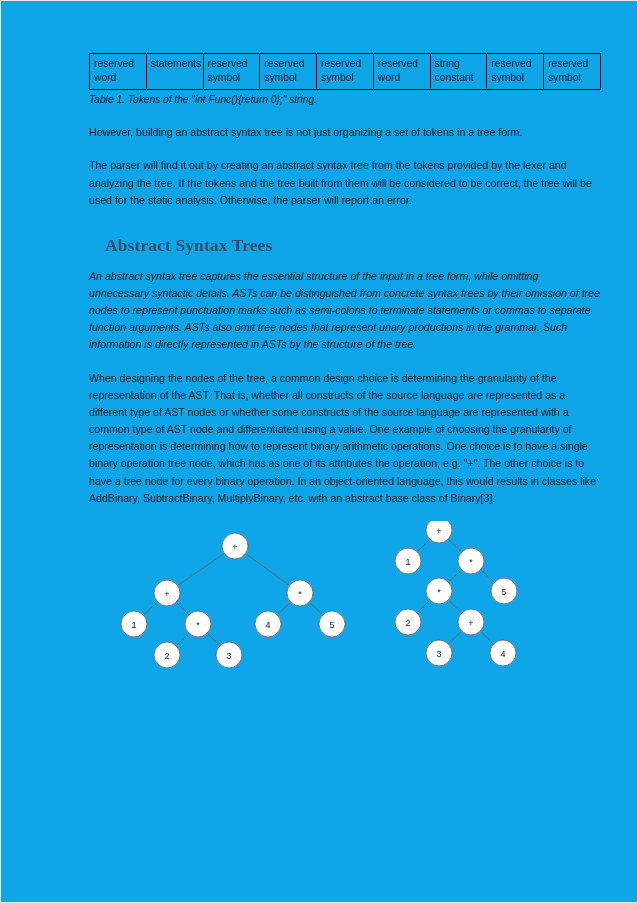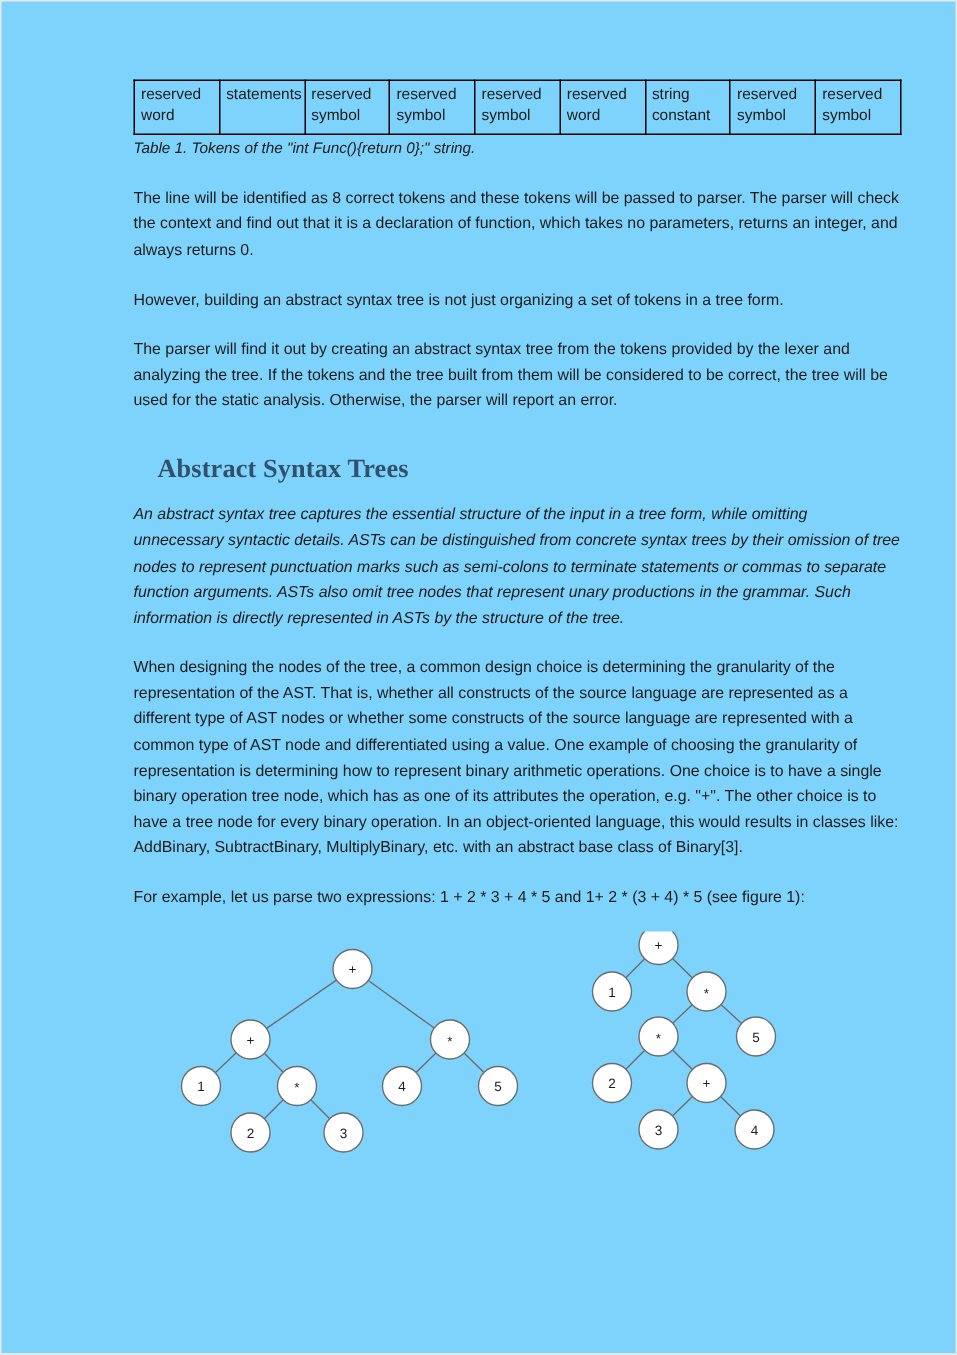--- a/index.html
+++ b/index.html
@@ -7,21 +7,21 @@
     padding: 0;
     background: #ffffff;
   }
   body {
     font-family: "Liberation Sans", sans-serif;
   }
   .page {
     position: relative;
     width: 638px;
     height: 903px;
-    background: #7dd3fc;
+    background: #0ea5e9;
     box-sizing: border-box;
     border: 1px solid #e8e8e8;
     overflow: hidden;
   }
   .content {
     position: absolute;
     left: 88px;
     top: 52px;
     width: 512px;
   }
@@ -110,29 +110,27 @@
           <td>reserved word</td>
           <td>string constant</td>
           <td>reserved symbol</td>
           <td>reserved symbol</td>
         </tr>
       </tbody>
     </table>
 
     <p class="cap">Table 1. Tokens of the "int Func(){return 0};" string.</p>
 
-    <p class="body">The line will be identified as 8 correct tokens and these tokens will be passed to parser. The parser will check the context and find out that it is a declaration of function, which takes no parameters, returns an integer, and always returns 0.</p>
     <p class="body">However, building an abstract syntax tree is not just organizing a set of tokens in a tree form.</p>
     <p class="body">The parser will find it out by creating an abstract syntax tree from the tokens provided by the lexer and analyzing the tree. If the tokens and the tree built from them will be considered to be correct, the tree will be used for the static analysis. Otherwise, the parser will report an error.</p>
 
     <h2 class="heading">Abstract Syntax Trees</h2>
 
     <p class="body">An abstract syntax tree captures the essential structure of the input in a tree form, while omitting unnecessary syntactic details. ASTs can be distinguished from concrete syntax trees by their omission of tree nodes to represent punctuation marks such as semi-colons to terminate statements or commas to separate function arguments. ASTs also omit tree nodes that represent unary productions in the grammar. Such information is directly represented in ASTs by the structure of the tree.</p>
     <p class="body">When designing the nodes of the tree, a common design choice is determining the granularity of the representation of the AST. That is, whether all constructs of the source language are represented as a different type of AST nodes or whether some constructs of the source language are represented with a common type of AST node and differentiated using a value. One example of choosing the granularity of representation is determining how to represent binary arithmetic operations. One choice is to have a single binary operation tree node, which has as one of its attributes the operation, e.g. "+". The other choice is to have a tree node for every binary operation. In an object-oriented language, this would results in classes like: AddBinary, SubtractBinary, MultiplyBinary, etc. with an abstract base class of Binary[3].</p>
-    <p class="body">For example, let us parse two expressions: 1 + 2 * 3 + 4 * 5 and 1+ 2 * (3 + 4) * 5 (see figure 1):</p>
 
     <div class="figure">
       <svg id="ast-svg" width="512" height="185" viewBox="0 0 512 185">
           <g>
             <line class="edge" x1="135.30584302460858" y1="32.3915496741676" x2="88.69415697539142" y2="64.60845032583241"></line>
             <line class="edge" x1="156.53455465494645" y1="32.617293365884365" x2="200.46544534505355" y2="64.38270663411564"></line>
             <line class="edge" x1="68.52497506277817" y1="80.90078100163262" x2="54.47502493722183" y2="94.09921899836738"></line>
             <line class="edge" x1="87.19238815542512" y1="81.19238815542512" x2="99.80761184457488" y2="93.80761184457488"></line>
             <line class="edge" x1="201.66287710374075" y1="81.04533780575116" x2="188.33712289625925" y2="93.95466219424884"></line>
             <line class="edge" x1="220.33712289625925" y1="81.04533780575116" x2="233.66287710374075" y2="93.95466219424884"></line>

